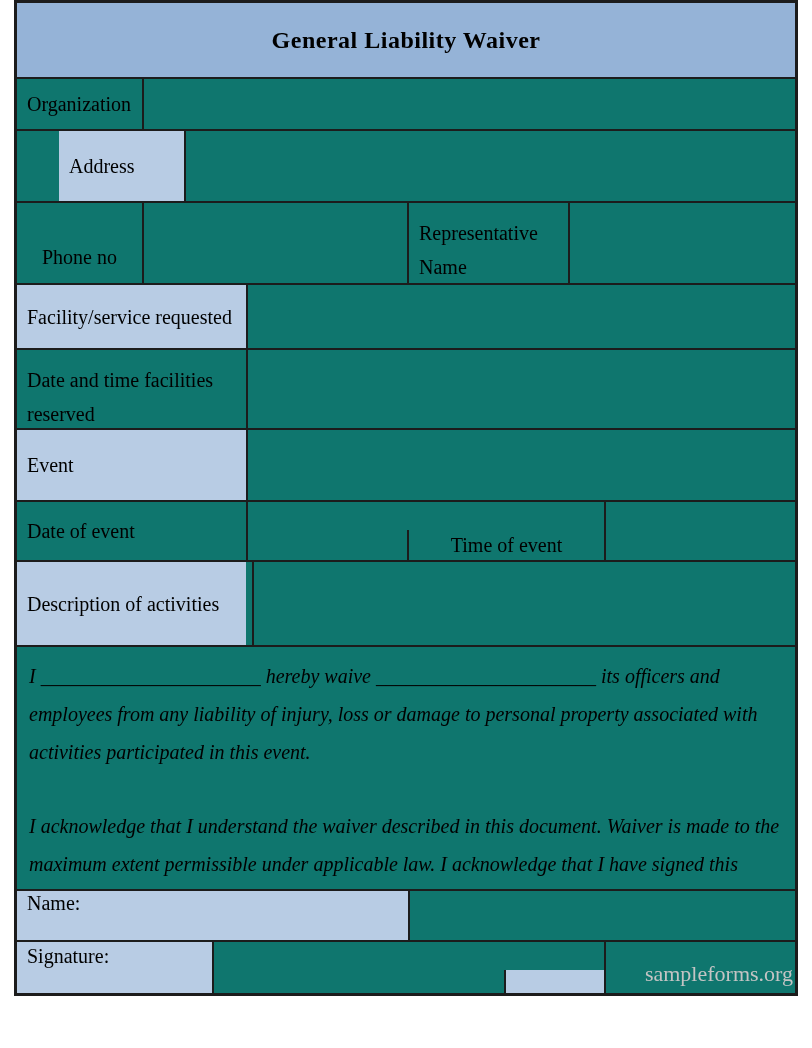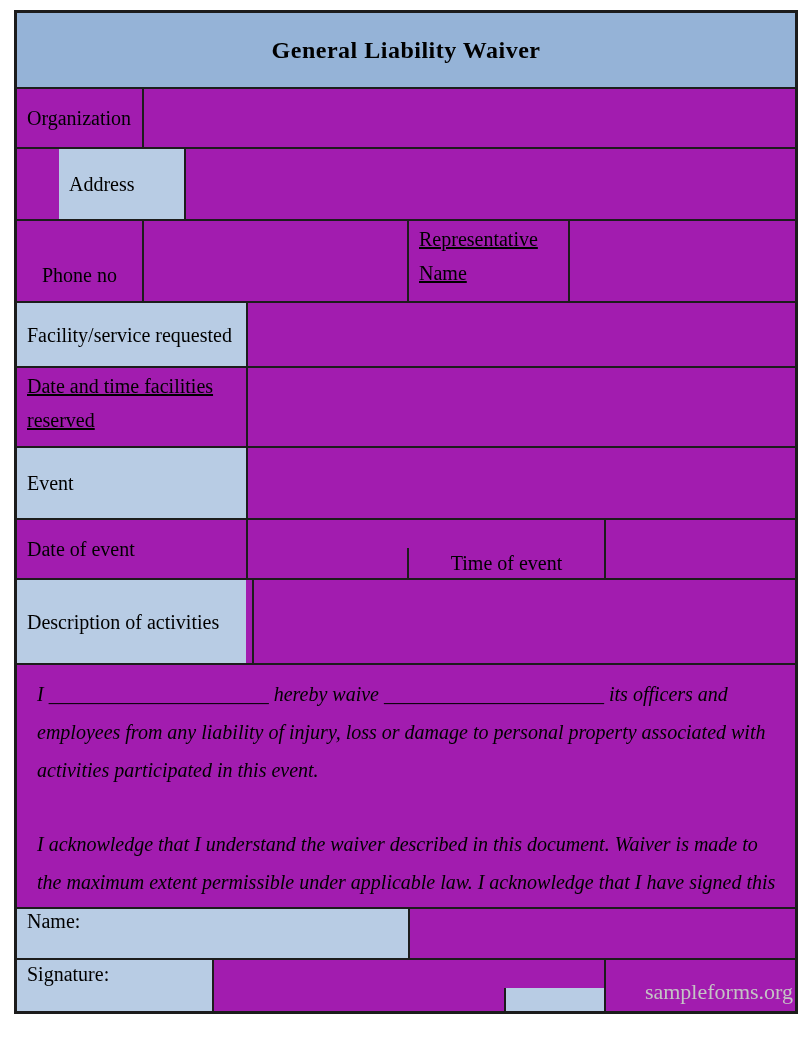--- a/index.html
+++ b/index.html
@@ -8,43 +8,43 @@
     --border:#1c1c1c;
     --watermark:#c4c4c4;
   }
   *{box-sizing:border-box;margin:0;padding:0;}
   html,body{background:#ffffff;}
   body{
     width:812px;height:1048px;position:relative;overflow:hidden;
     font-family:"Liberation Serif","DejaVu Serif",serif;color:#000;
   }
   .form{
-    position:absolute;left:14px;top:10px;width:784px;
+    position:absolute;left:14px;top:0;width:784px;
     border:3px solid var(--border);
-    background:#a21caf;
+    background:#0f766e;
   }
   .row{display:flex;border-top:2px solid var(--border);}
   .row:first-child{border-top:none;}
   .cell{
     display:flex;align-items:center;
     padding-left:10px;font-size:20px;line-height:34px;
     border-left:2px solid var(--border);
     overflow:hidden;
   }
   .cell:first-child{border-left:none;}
   .blue{background:var(--label-bg);}
   .fill{flex:1;}
   .center{justify-content:center;padding-left:0;margin-top:28px;}
-  .topalign{align-items:flex-start;padding-top:1px;text-decoration:underline;}
+  .topalign{align-items:flex-start;padding-top:13px;}
   .bottomalign{align-items:flex-end;padding-bottom:20px;}
 
   
   .r-header{height:74px;background:var(--header-bg);
     display:flex;align-items:center;justify-content:center;}
-  .r-org{height:60px;}
+  .r-org{height:52px;}
   .r-addr{height:72px;padding-left:42px;}
   .r-phone{height:82px;}
   .r-fac{height:65px;}
   .r-dt{height:80px;}
   .r-event{height:72px;}
   .r-doe{height:60px;}
   .r-desc{height:85px;gap:6px;}
   .r-para{height:244px;display:block;}
   .r-name{height:51px;}
   .r-sig{height:53px;}
@@ -59,22 +59,22 @@
   .w-name{width:391px;}
   .w-sig{width:195px;}
   .w-sig-val{width:292px;}
   .w-date{width:100px;}
 
   .title{
     font-size:24px;font-weight:bold;letter-spacing:0.5px;
     font-family:"Liberation Serif","DejaVu Serif",serif;
   }
   .para-wrap{
-    padding:10px 14px 0 4px;
-    font-style:italic;font-size:20px;line-height:38px;margin-left:16px;
+    padding:10px 14px 0 12px;
+    font-style:italic;font-size:20px;line-height:38px;
   }
   .para-wrap p + p{margin-top:36px;}
   .sig-last{position:relative;}
   .watermark{
     position:absolute;right:2px;bottom:2px;
     font-family:Liberation Serif, serif;
     font-style:normal;font-size:22px;color:var(--watermark);
     white-space:nowrap;
   }
 </style>

